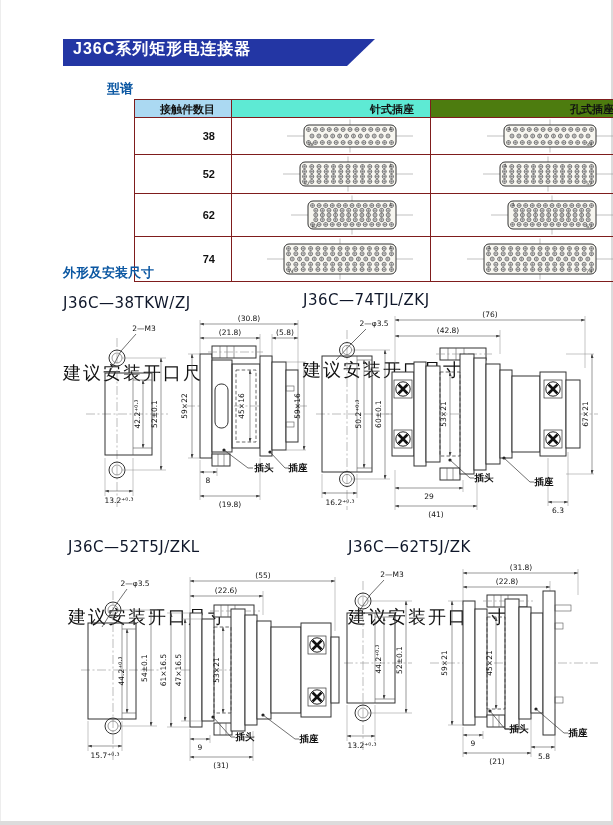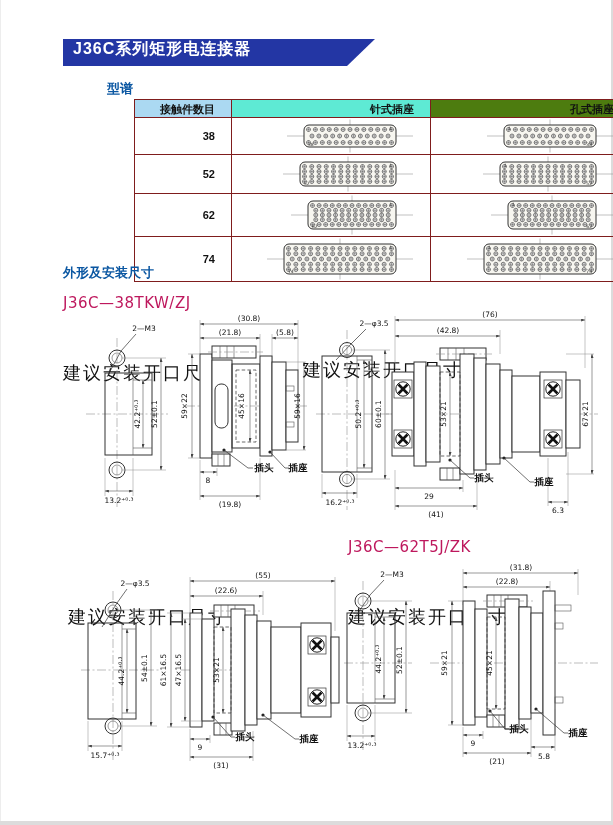--- a/index.html
+++ b/index.html
@@ -13,21 +13,21 @@
   .sec-title{position:absolute;font-weight:bold;font-size:13px;}
   
   table.spec{position:absolute;left:134px;top:99px;width:397px;border-collapse:collapse;
              border:1.4px solid #333;table-layout:fixed;}
   table.spec th,table.spec td{border:1px solid #7f1d1d;text-align:right;vertical-align:middle;
              padding:1px 16px;line-height:0;}
   table.spec th{font-size:11px;line-height:14px;height:15px;color:#111;}
   td.cnt{font-size:11px;font-weight:bold;line-height:14px;color:#111;}
   
   .dtitle{position:absolute;font-family:"DejaVu Sans",sans-serif;font-size:15px;
-          letter-spacing:0.5px;color:#be185d;white-space:nowrap;text-align:right;}
+          letter-spacing:0.5px;color:#0f172a;white-space:nowrap;text-align:right;}
   .dsub{position:absolute;font-size:18px;font-weight:normal;color:#111;letter-spacing:2px;white-space:nowrap;margin-top:46px;}
   
   svg.drw{position:absolute;overflow:visible;}
   .ln{fill:none;stroke:#333;stroke-width:1;}
   .lnf{fill:#ffffff;stroke:#333;stroke-width:1;}
   .thin{fill:none;stroke:#555;stroke-width:0.6;}
   .cl{fill:none;stroke:#909090;stroke-width:0.6;stroke-dasharray:9 2.5 2 2.5;}
   .dsh{fill:none;stroke:#444;stroke-width:0.8;stroke-dasharray:3.5 2.2;}
   .dim{stroke:#555;stroke-width:0.6;marker-start:url(#aS);marker-end:url(#aE);}
   .ext{stroke:#888;stroke-width:0.5;}
@@ -685,20 +685,21 @@
     <text class="dt" x="170" y="197">(19.8)</text>
 
     <circle cx="164" cy="140" r="1.6" fill="#222"></circle>
     <polyline class="ldr" points="164,140 188,158 193,158"></polyline>
     <text class="cn" x="204" y="161">插头</text>
     <circle cx="210" cy="142" r="1.6" fill="#222"></circle>
     <polyline class="ldr" points="210,142 225,158 229,158"></polyline>
     <text class="cn" x="238" y="161">插座</text>
   </svg>
 
+  <div class="dtitle" style="left:303px;top:291px">J36C—74TJL/ZKJ</div>
   <div class="dsub" style="left:303px;top:312px">建议安装开口尺寸</div>
 
   <svg class="drw" style="left:300px;top:310px" width="300" height="225" viewBox="0 0 300 225">
 
     <line class="cl" x1="47" y1="20" x2="47" y2="200"></line>
     <line class="cl" x1="16" y1="104" x2="92" y2="104"></line>
     <text class="dt" x="74" y="16">2—φ3.5</text>
     <line class="ldr" x1="66" y1="19" x2="51" y2="34"></line>
     <line class="ldr" x1="51" y1="34" x2="36" y2="50"></line>
     <circle class="ln" cx="47" cy="40" r="7.5"></circle>
@@ -773,20 +774,21 @@
     <text class="dt" x="258" y="203">6.3</text>
 
     <circle cx="150" cy="150" r="1.6" fill="#222"></circle>
     <polyline class="ldr" points="150,150 170,168 174,168"></polyline>
     <text class="cn" x="184" y="171">插头</text>
     <circle cx="204" cy="148" r="1.6" fill="#222"></circle>
     <polyline class="ldr" points="204,148 230,172 234,172"></polyline>
     <text class="cn" x="244" y="175">插座</text>
   </svg>
 
+  <div class="dtitle" style="left:68px;top:538px">J36C—52T5J/ZKL</div>
   <div class="dsub" style="left:68px;top:559px">建议安装开口尺寸</div>
 
   <svg class="drw" style="left:63px;top:565px" width="280" height="212" viewBox="0 0 280 212">
 
     <line class="cl" x1="50" y1="26" x2="50" y2="196"></line>
     <line class="cl" x1="18" y1="105" x2="96" y2="105"></line>
     <text class="dt" x="72" y="21">2—φ3.5</text>
     <line class="ldr" x1="64" y1="24" x2="54" y2="38"></line>
     <line class="ldr" x1="54" y1="38" x2="39" y2="62"></line>
     <circle class="ln" cx="50" cy="45" r="8"></circle>

